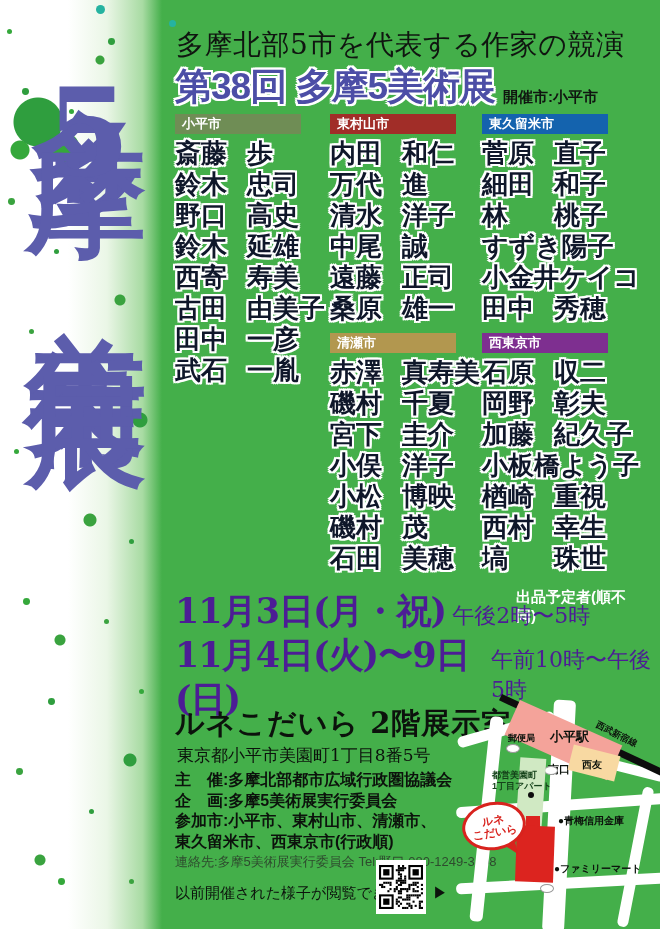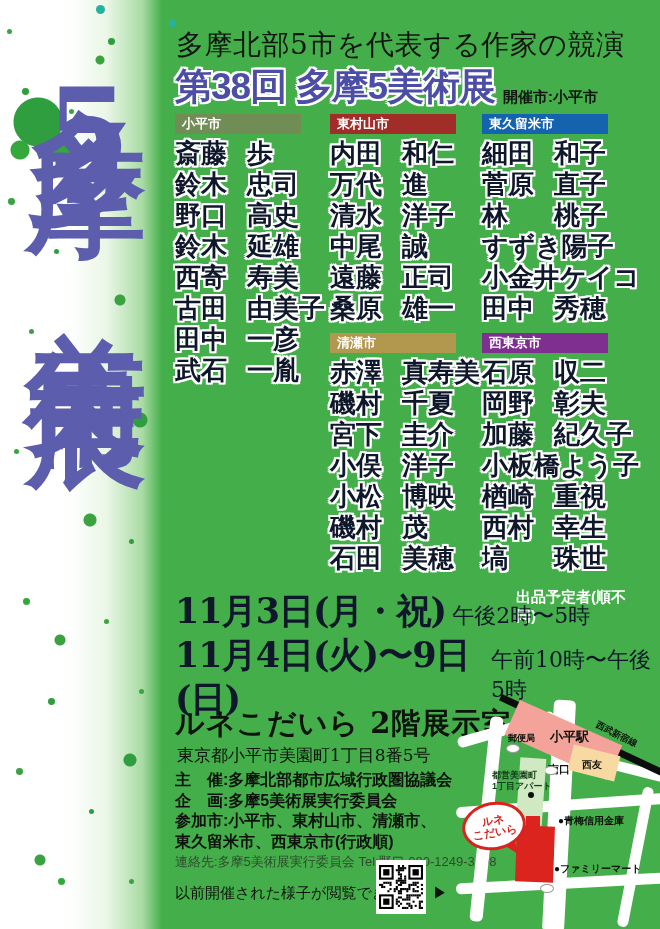--- a/index.html
+++ b/index.html
@@ -45,21 +45,21 @@
   .city-bar{width:126px;height:20px;line-height:20px;color:#fff;font-size:13px;font-weight:bold;
     padding-left:7px;box-sizing:border-box;}
   .names{margin-top:4px;}
   .name-row{height:31px;line-height:31px;display:flex;font-size:26px;font-weight:bold;color:#0f172a;
     text-shadow:-2px -2px 0 #fff,2px -2px 0 #fff,-2px 2px 0 #fff,2px 2px 0 #fff,
       -2px 0 0 #fff,2px 0 0 #fff,0 -2px 0 #fff,0 2px 0 #fff;white-space:nowrap;}
   .surname{min-width:72px;}
   .group+.group{margin-top:9px;}
   .list-note{margin-top:14px;padding-left:34px;font-size:15px;font-weight:bold;color:#fff;}
   
-  .schedule{position:absolute;left:175px;top:589px;font-family:"DejaVu Serif",serif;color:#0f172a;}
+  .schedule{position:absolute;left:175px;top:589px;font-family:"DejaVu Serif",serif;color:#4c1d95;}
   .sched-line{display:flex;align-items:baseline;gap:6px;}
   .sched-big{font-size:35px;font-weight:bold;letter-spacing:-1px;line-height:44px;}
   .sched-small{font-size:22px;}
   .admission{font-size:23px;margin-top:2px;}
   
   .venue-name{position:absolute;left:175px;top:704px;font-family:"DejaVu Serif",serif;
     font-size:29px;font-weight:bold;color:#0c120c;letter-spacing:1px;}
   .venue-address{position:absolute;left:177px;top:744px;font-family:"DejaVu Serif",serif;
     font-size:17px;color:#0c120c;}
   
@@ -222,26 +222,26 @@
             <span class="given">美穂</span>
           </div>
         </div>
     </div>
   </div>
   <div class="col col3">
     <div class="group">
       <div class="city-bar" style="background: rgb(20, 99, 174);">東久留米市</div>
       <div class="names">
           <div class="name-row">
+            <span class="surname">菅原</span>
+            <span class="given">直子</span>
+          </div>
+          <div class="name-row">
             <span class="surname">細田</span>
             <span class="given">和子</span>
-          </div>
-          <div class="name-row">
-            <span class="surname">菅原</span>
-            <span class="given">直子</span>
           </div>
           <div class="name-row">
             <span class="surname">林</span>
             <span class="given">桃子</span>
           </div>
           <div class="name-row">
             <span class="surname">すずき</span>
             <span class="given">陽子</span>
           </div>
           <div class="name-row">

